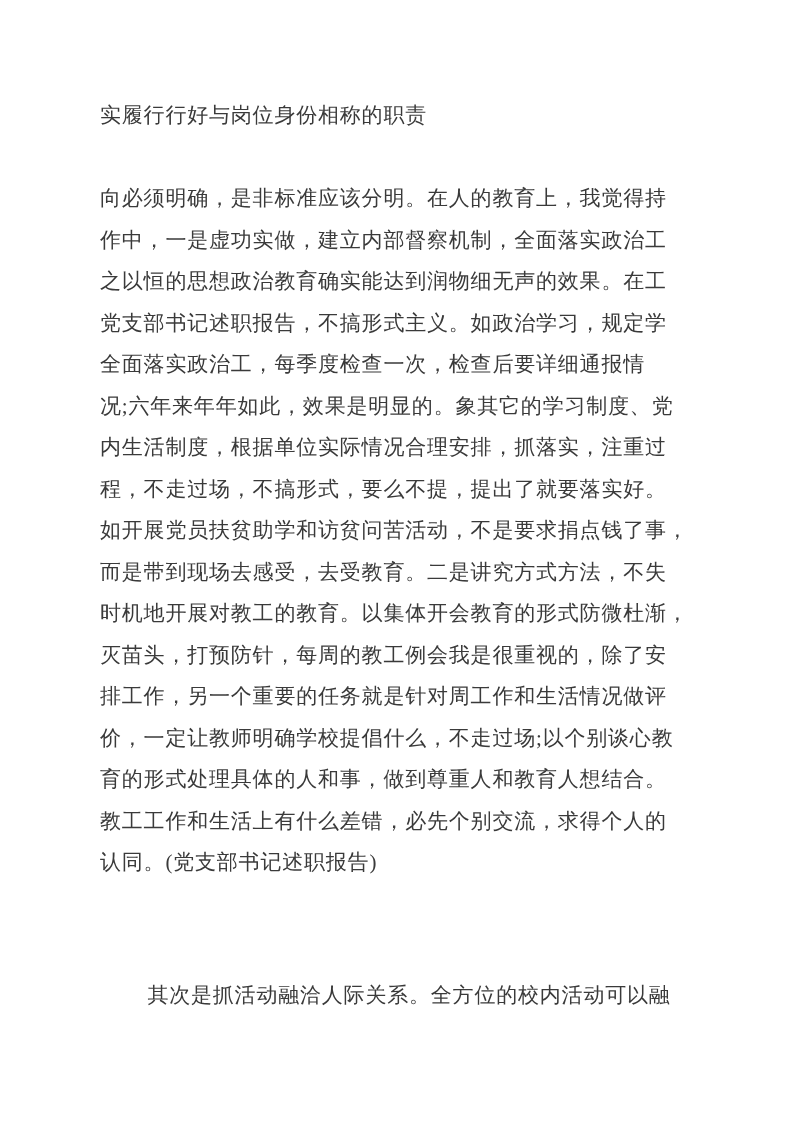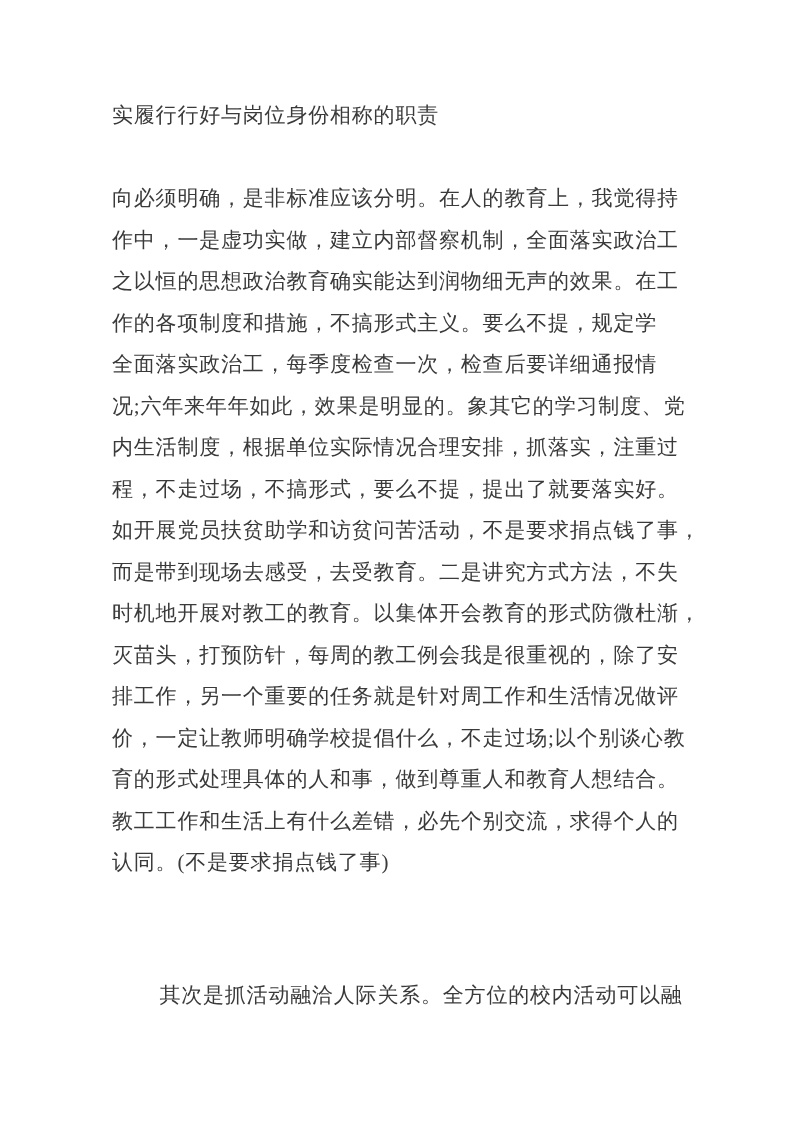--- a/index.html
+++ b/index.html
@@ -13,21 +13,21 @@
   .page {
     position: relative;
     width: 793px;
     height: 1122px;
     background: #ffffff;
     color: #3a3a3a;
     overflow: hidden;
   }
   .textcol {
     position: absolute;
-    left: 112px;
+    left: 100px;
     width: 572px;
   }
   .heading-line {
     top: 95px;
   }
   .para-1 {
     top: 178px;
   }
   .para-2 {
     top: 975px;
@@ -49,33 +49,33 @@
 <body>
 
 <div class="page" style="background: rgb(255, 255, 255); color: rgb(58, 58, 58);">
 
   <div class="textcol heading-line doc-line">实履行行好与岗位身份相称的职责</div>
 
   <div class="textcol para-1">
     <div class="doc-line">向必须明确，是非标准应该分明。在人的教育上，我觉得持</div>
     <div class="doc-line">作中，一是虚功实做，建立内部督察机制，全面落实政治工</div>
     <div class="doc-line">之以恒的思想政治教育确实能达到润物细无声的效果。在工</div>
-    <div class="doc-line">作的各项制度和措施，不搞形式主义。要么不提，规定学</div>
+    <div class="doc-line">党支部书记述职报告，不搞形式主义。如政治学习，规定学</div>
     <div class="doc-line">全面落实政治工，每季度检查一次，检查后要详细通报情</div>
     <div class="doc-line">况;六年来年年如此，效果是明显的。象其它的学习制度、党</div>
     <div class="doc-line">内生活制度，根据单位实际情况合理安排，抓落实，注重过</div>
     <div class="doc-line">程，不走过场，不搞形式，要么不提，提出了就要落实好。</div>
     <div class="doc-line">如开展党员扶贫助学和访贫问苦活动，不是要求捐点钱了事，</div>
     <div class="doc-line">而是带到现场去感受，去受教育。二是讲究方式方法，不失</div>
     <div class="doc-line">时机地开展对教工的教育。以集体开会教育的形式防微杜渐，</div>
     <div class="doc-line">灭苗头，打预防针，每周的教工例会我是很重视的，除了安</div>
     <div class="doc-line">排工作，另一个重要的任务就是针对周工作和生活情况做评</div>
     <div class="doc-line">价，一定让教师明确学校提倡什么，不走过场;以个别谈心教</div>
     <div class="doc-line">育的形式处理具体的人和事，做到尊重人和教育人想结合。</div>
     <div class="doc-line">教工工作和生活上有什么差错，必先个别交流，求得个人的</div>
-    <div class="doc-line">认同。(不是要求捐点钱了事)</div>
+    <div class="doc-line">认同。(党支部书记述职报告)</div>
   </div>
 
   <div class="textcol para-2">
     <div class="doc-line indent">其次是抓活动融洽人际关系。全方位的校内活动可以融</div>
   </div>
 
 </div>
 
 </body></html>

